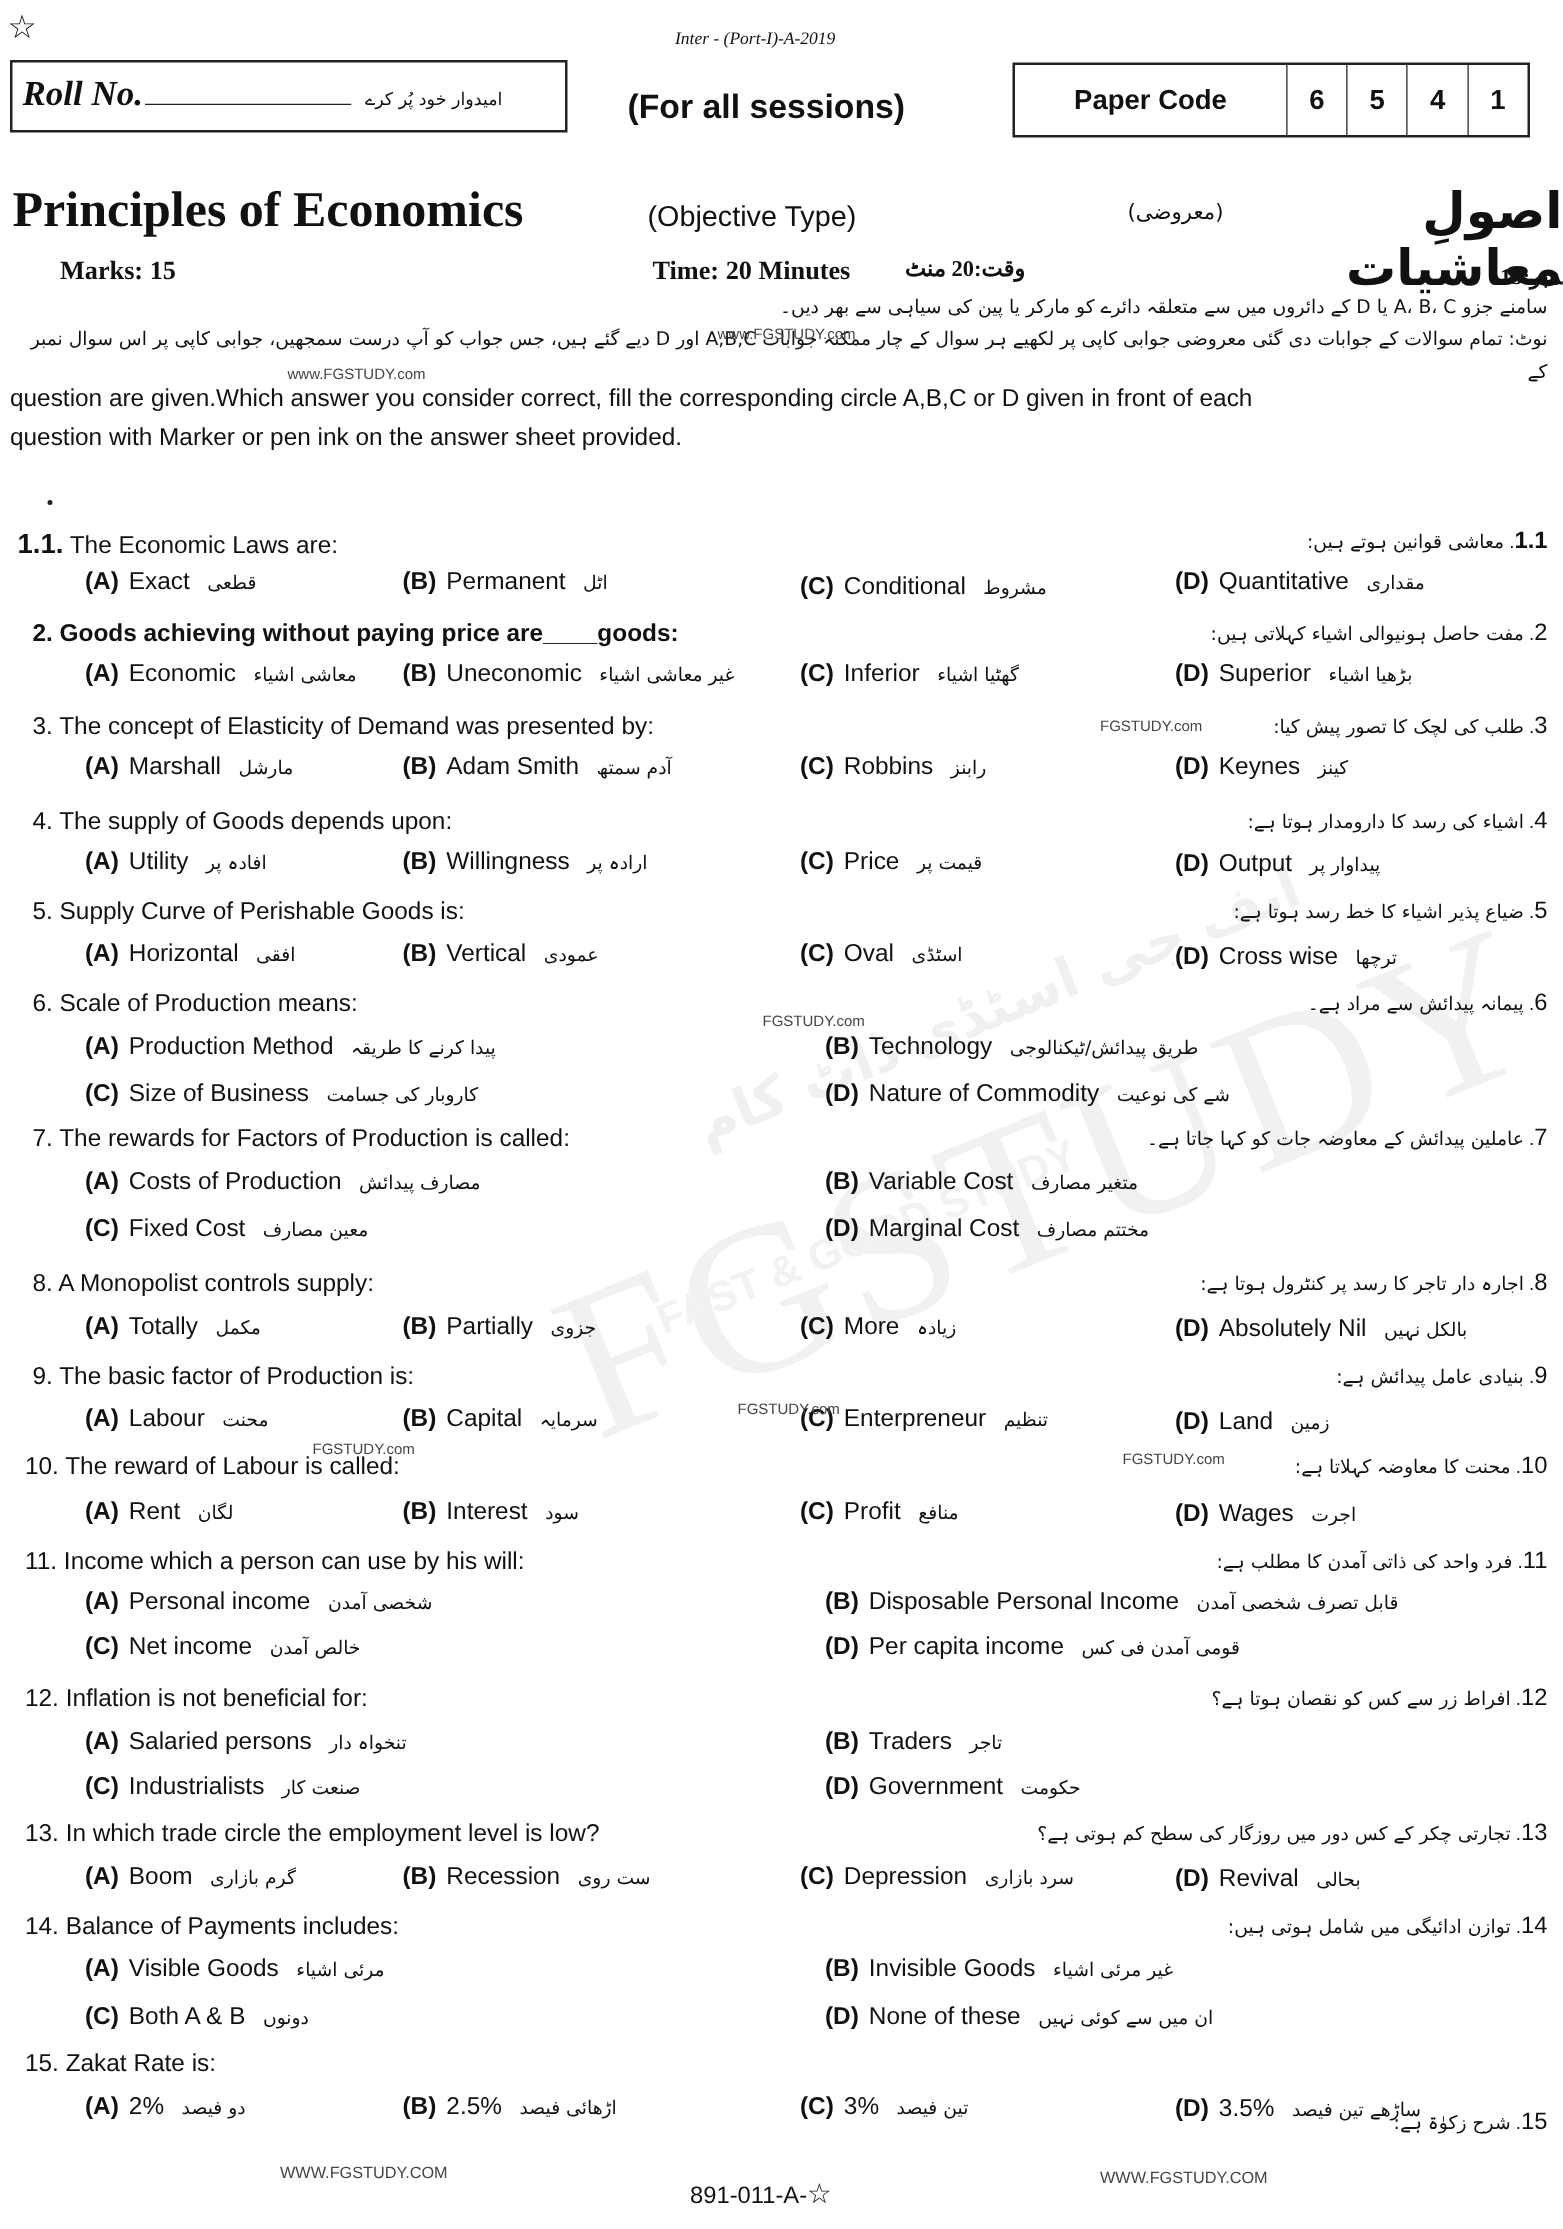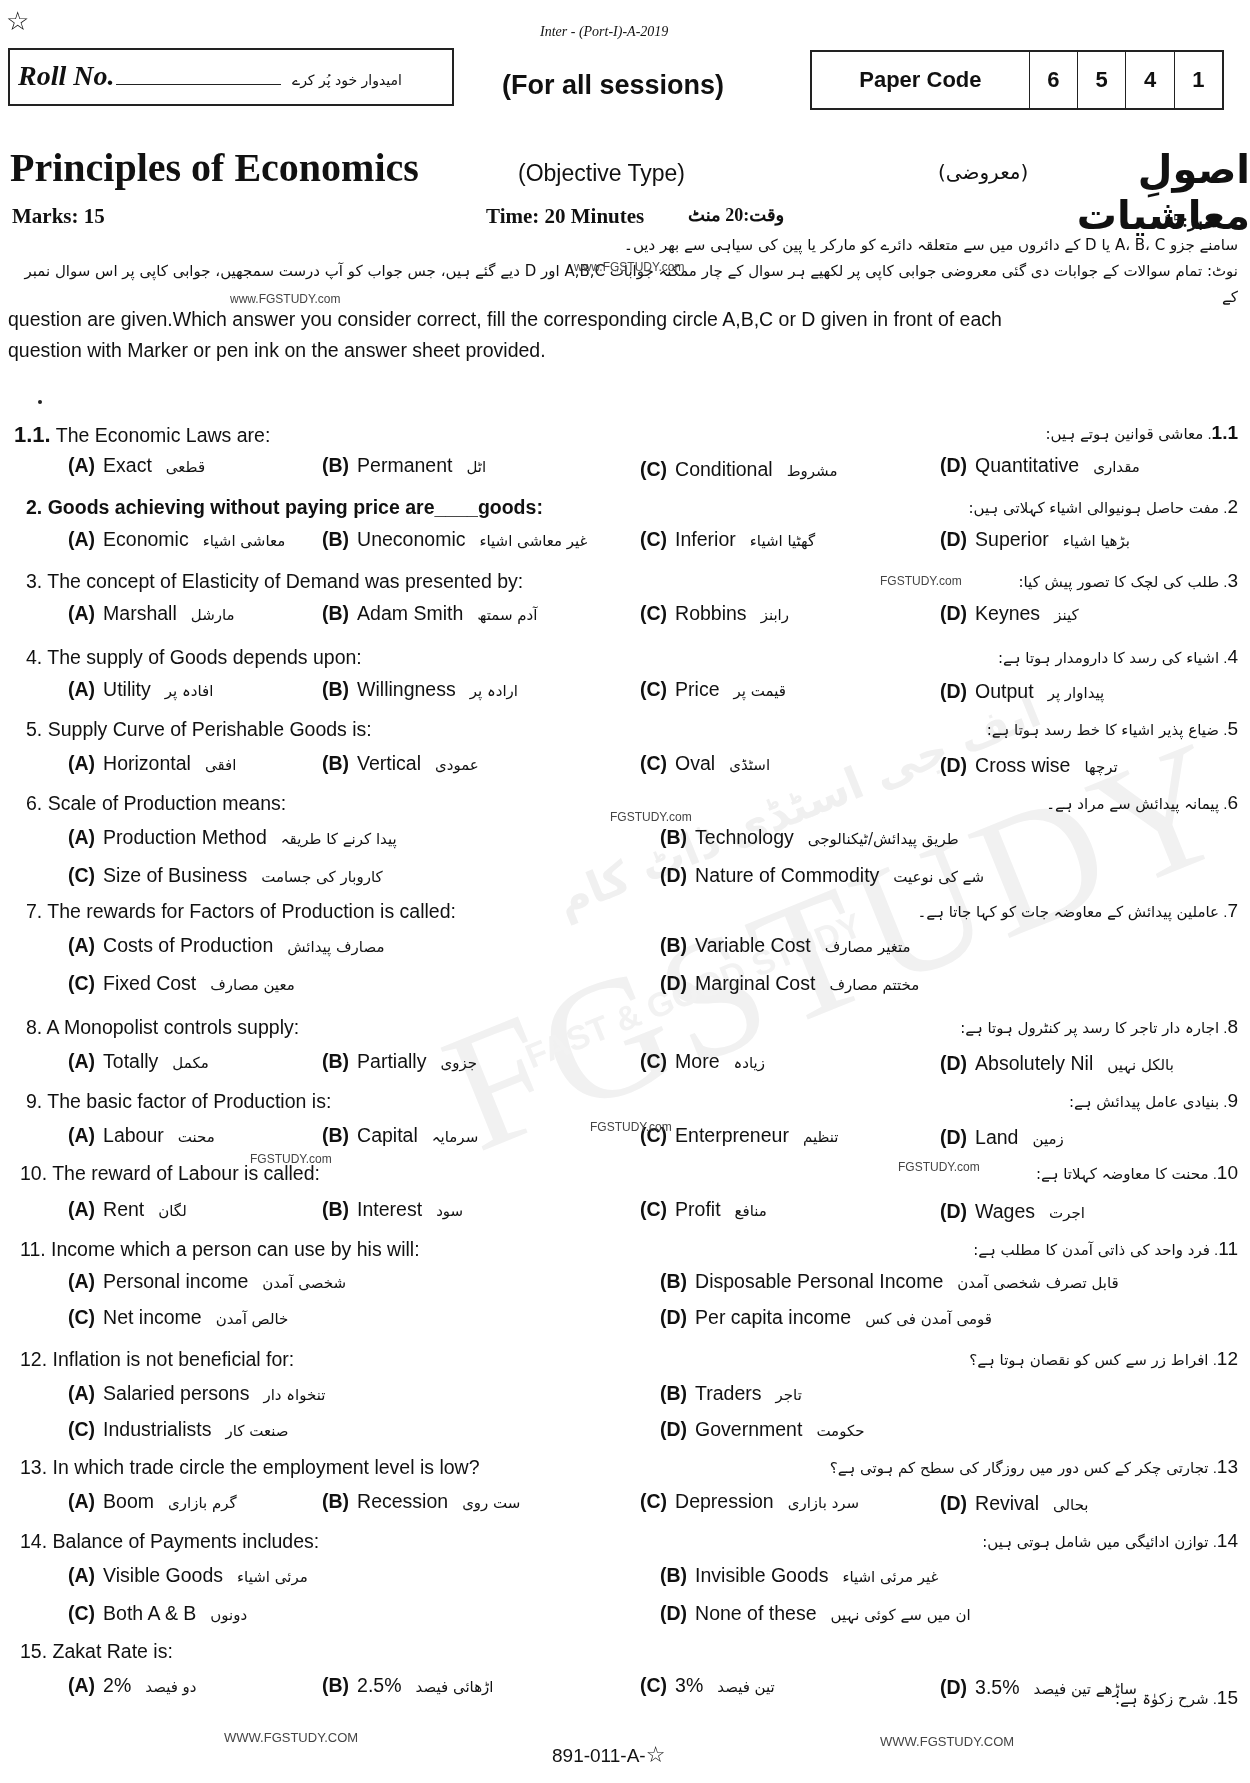--- a/index.html
+++ b/index.html
@@ -12,21 +12,21 @@
   .rollbox { border:2px solid #222; box-sizing:border-box; }
   .rolllabel { font-family:"Liberation Serif", serif; font-style:italic; font-weight:bold; font-size:28px; }
   .rollline { display:inline-block; width:165px; border-bottom:1.5px solid #222; vertical-align:baseline; margin-left:2px; }
   .sessions { font-weight:bold; font-size:27px; }
   .codebox { display:flex; border:2px solid #222; box-sizing:border-box; }
   .codebox .cell { border-left:1.5px solid #222; display:flex; align-items:center; justify-content:center; font-weight:bold; font-size:22px; }
   .codebox .label { display:flex; align-items:center; justify-content:center; font-weight:bold; font-size:22px; }
   .title-en { font-family:"Liberation Serif", serif; font-weight:bold; font-size:40px; }
   .subtitle { font-size:23px; }
   .title-ur { font-weight:bold; font-size:40px; }
-  .meta { font-family:"Liberation Serif", serif; font-weight:bold; font-size:21px; }
+  .meta { font-family:"Liberation Serif", serif; font-weight:bold; font-size:21px;margin-left:36px; }
   .note-ur { font-size:15px; line-height:26px; text-align:right; }
   .note-en { font-size:19.5px; line-height:31px; }
   .note-en b { font-weight:bold; }
   .q { font-size:19.5px; white-space:nowrap; }
   .opt { font-size:19.5px; white-space:nowrap; }
   .opt .letter { font-weight:bold; margin-right:8px; }
   .opt .ur { font-size:15px; margin-left:14px; direction:rtl; unicode-bidi:isolate; }
   .qur { font-size:15px; white-space:nowrap; direction:rtl; text-align:right; }
   .qur .num { font-size:19px; font-family:"Liberation Sans", sans-serif; }
   .wm { font-size:12px; color:#444; }
@@ -57,21 +57,21 @@
 <div class="abs codebox" style="left:810px;top:50px;width:414px;height:60px;">
   <div class="label" style="width:220px;">Paper Code</div>
   <div class="cell" style="width:48px;">6</div>
   <div class="cell" style="width:48px;">5</div>
   <div class="cell" style="width:48px;">4</div>
   <div class="cell" style="width:48px;">1</div>
 </div>
 
 <div class="abs title-en" style="left:10px;top:144px;">Principles of Economics</div>
 <div class="abs subtitle" style="left:518px;top:160px;">(Objective Type)</div>
-<div class="abs urdu" style="left:902px;top:160px;font-size:20px;margin-left:36px;">(معروضی)</div>
+<div class="abs urdu" style="left:902px;top:160px;font-size:17px;">(معروضی)</div>
 <div class="abs urdu title-ur" style="left:1020px;top:146px;">اصولِ معاشیات</div>
 
 <div class="abs meta" style="left:12px;top:204px;">Marks: 15</div>
 <div class="abs meta" style="left:486px;top:204px;">Time: 20 Minutes</div>
 <div class="abs urdu meta" style="left:688px;top:204px;font-size:18px;">وقت:20 منٹ</div>
 <div class="abs urdu meta" style="left:1164px;top:210px;font-size:18px;">نمبر:15</div>
 
 <div class="abs urdu note-ur" style="left:10px;top:232px;width:1228px;">
   <div style="padding-right:0;">سامنے جزو A، B، C یا D کے دائروں میں سے متعلقہ دائرے کو مارکر یا پین کی سیاہی سے بھر دیں۔</div>
   <div>نوٹ: تمام سوالات کے جوابات دی گئی معروضی جوابی کاپی پر لکھیے ہر سوال کے چار ممکنہ جوابات A,B,C اور D دیے گئے ہیں، جس جواب کو آپ درست سمجھیں، جوابی کاپی پر اس سوال نمبر کے</div>

